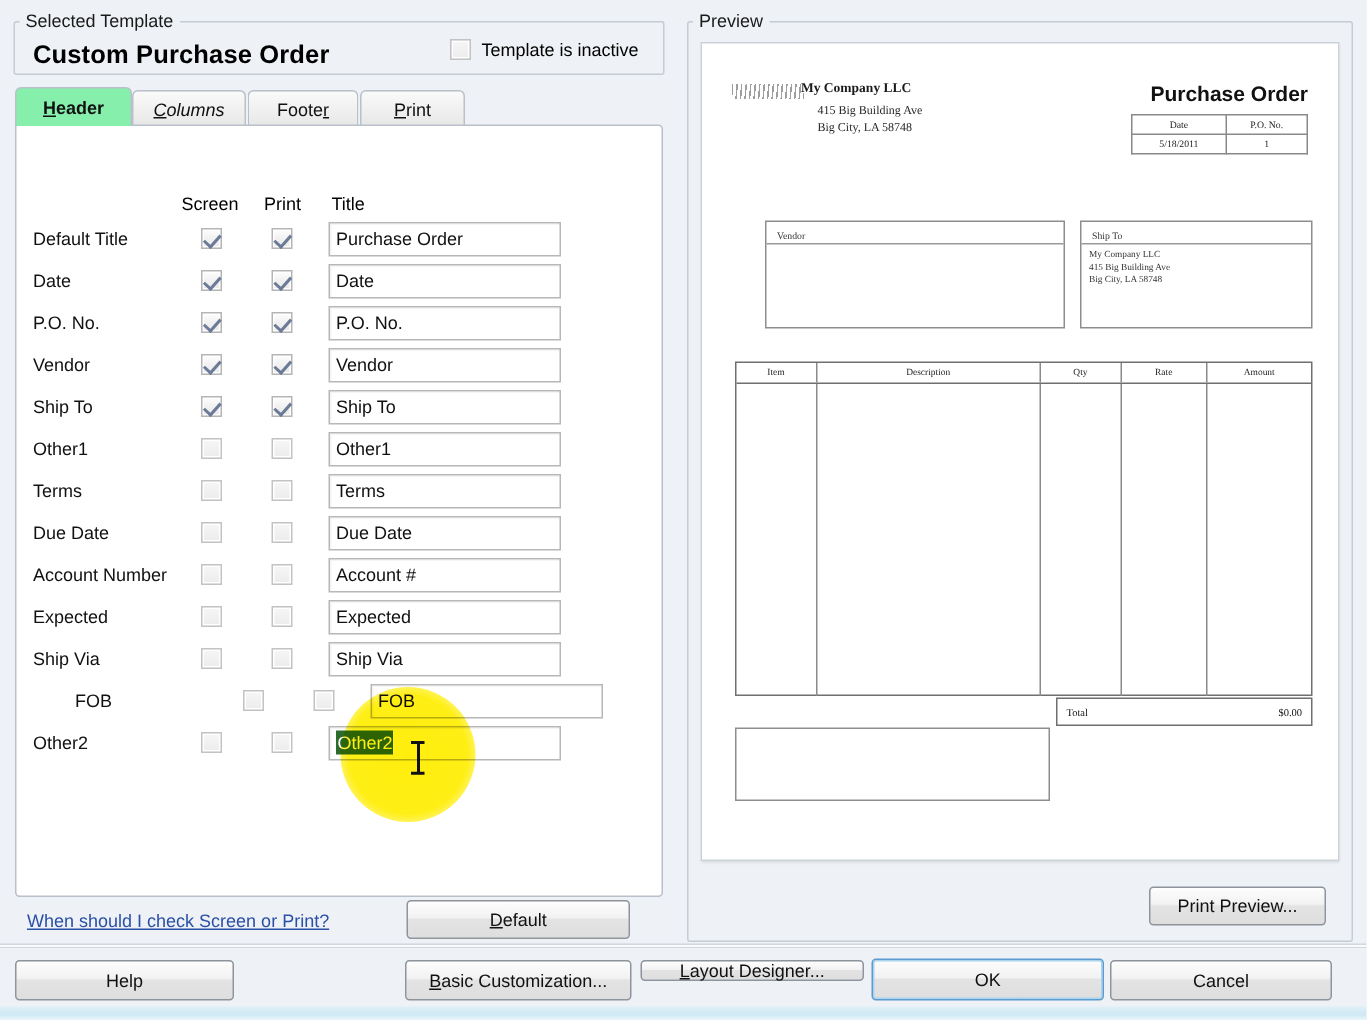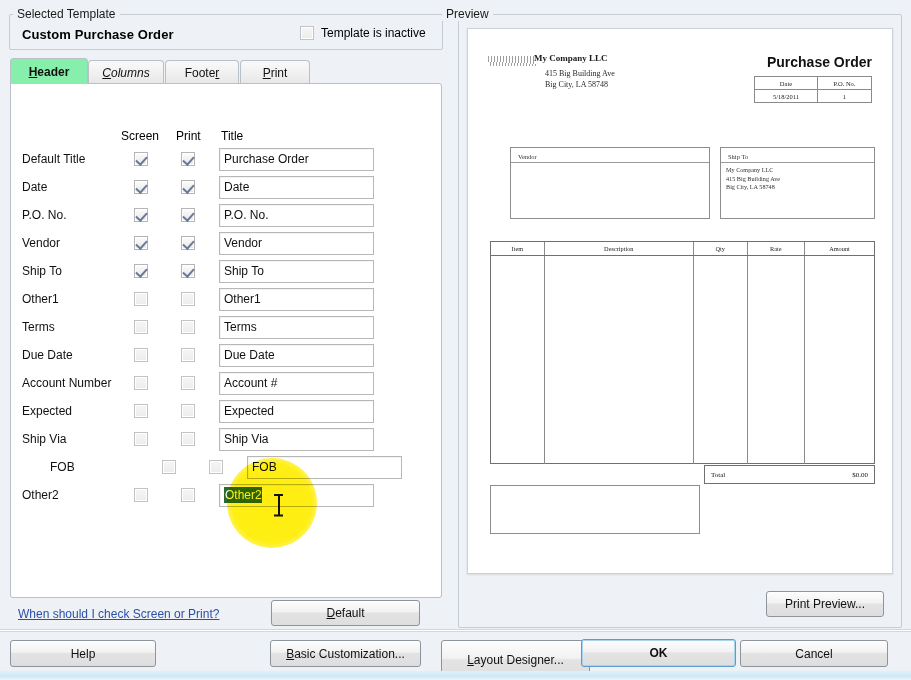--- a/index.html
+++ b/index.html
@@ -33,21 +33,21 @@
     font-size:12px;
     color:#1a1a1a;
     white-space:nowrap;
   }
 
   
   #selected-template-group { left:9px; top:14px; width:434px; height:36px; }
   #selected-template-title { left:13px; top:7px; }
   #template-name {
     position:absolute; left:22px; top:27px;
-    font-weight:bold; font-size:13px; letter-spacing:0.1px;
+    font-weight:bold; font-size:17px; letter-spacing:0.1px;
   }
   #template-inactive-wrap {
     position:absolute; left:300px; top:26px;
     display:flex; align-items:center; gap:7px;
   }
   #template-inactive-label { font-size:12px; }
 
   
   .cbx {
     width:14px; height:14px;
@@ -135,21 +135,21 @@
     position:absolute; left:18px; top:607px;
     font-size:12px; color:#2b50a8; text-decoration:underline; cursor:pointer;
     white-space:nowrap;
   }
   #default-btn {
     position:absolute; left:271px; top:600px; width:149px; height:26px;
   }
 
   
   #preview-group { left:458px; top:14px; width:444px; height:614px; }
-  #preview-title { left:442px; top:7px; }
+  #preview-title { left:462px; top:7px; }
 
   #preview-paper {
     position:absolute; left:467px; top:28px; width:426px; height:546px;
     background:#fff; border:1px solid #ccd2d9;
     box-shadow: 0 1px 2px rgba(0,0,0,0.10);
     overflow:hidden;
   }
   #print-preview-btn {
     position:absolute; left:766px; top:591px; width:118px; height:26px;
   }
@@ -234,22 +234,22 @@
     cursor:pointer;
     box-shadow: 0 1px 0 rgba(255,255,255,0.8) inset;
     white-space:nowrap;
   }
   .btn.focus {
     border:1px solid #5b9bd1;
     box-shadow: 0 0 0 1px #a8d4ec inset, 0 1px 0 rgba(255,255,255,.8) inset;
   }
   #help-btn   { position:absolute; left:10px;  top:640px; width:146px; height:27px; }
   #basic-btn  { position:absolute; left:270px; top:640px; width:151px; height:27px; }
-  #layout-btn { position:absolute; left:427px; top:640px; width:149px; height:40px;margin-left:14px; }
-  #ok-btn     { position:absolute; left:581px; top:639px; width:155px; height:28px;font-weight:bold; }
+  #layout-btn { position:absolute; left:427px; top:640px; width:149px; height:14px; }
+  #ok-btn     { position:absolute; left:581px; top:639px; width:155px; height:28px; }
   #cancel-btn { position:absolute; left:740px; top:640px; width:148px; height:27px; }
 
   
   #click-halo {
     position:absolute; left:227px; top:458px; width:90px; height:90px;
     border-radius:50%;
     background: radial-gradient(circle, rgba(255,237,0,0.95) 0%, rgba(255,237,0,0.92) 62%, rgba(255,240,60,0.35) 85%, rgba(255,240,60,0) 100%);
     pointer-events:none; z-index:40; mix-blend-mode:multiply;
   }
   #text-cursor {

